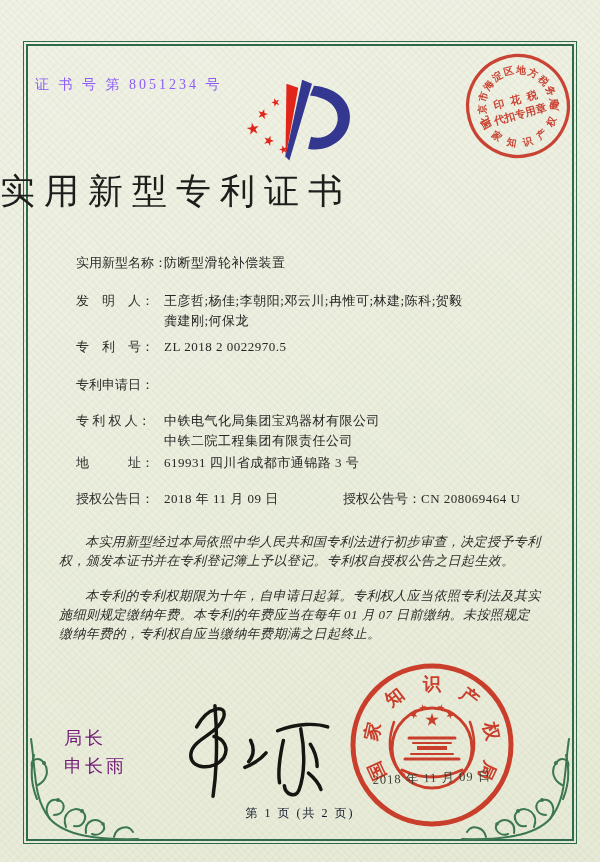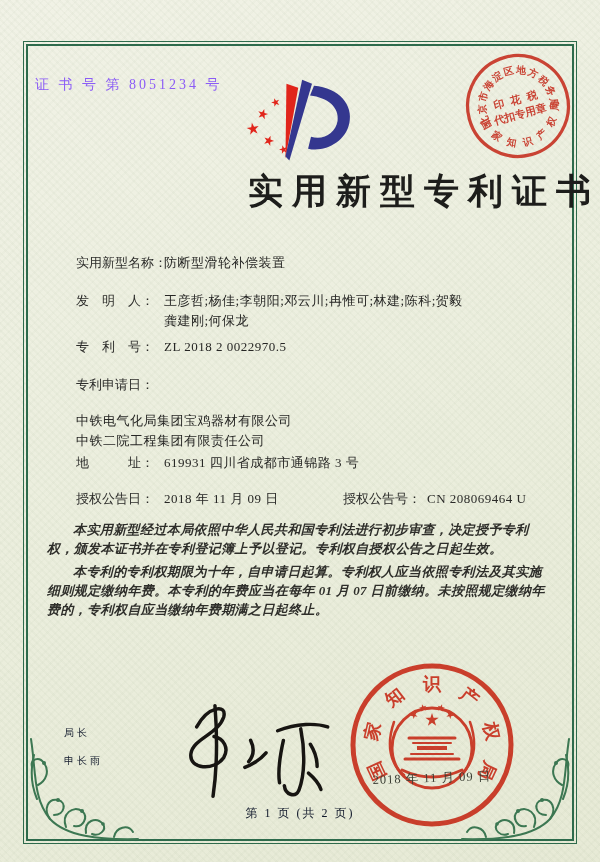--- a/index.html
+++ b/index.html
@@ -11,34 +11,34 @@
   }
   body::before{
     content:"";position:absolute;inset:0;pointer-events:none;
     background:repeating-linear-gradient(45deg,rgba(140,160,125,0.05) 0 2px,transparent 2px 5px),
                repeating-linear-gradient(-45deg,rgba(140,160,125,0.04) 0 2px,transparent 2px 6px);
   }
   .frame-outer{position:absolute;left:23px;top:41px;right:23px;bottom:18px;border:1px solid #2e6b4c;}
   .frame-inner{position:absolute;inset:2px;border:2px solid #2e6b4c;}
   .cert-no{position:absolute;left:35px;top:76px;font-size:14px;letter-spacing:3px;color:#8b5cf6;}
   .logo{position:absolute;left:232px;top:68px;width:160px;height:118px;}
-  .title{position:absolute;left:0;top:168px;width:100%;text-align:right;
-         font-size:35px;font-weight:700;letter-spacing:9px;color:#1d1d1b;}
+  .title{position:absolute;left:0;top:168px;width:100%;text-align:left;
+         font-size:35px;font-weight:400;letter-spacing:9px;color:#1d1d1b;}
   .fields{position:absolute;left:0;top:0;width:600px;font-size:13px;}
   .row{position:absolute;left:76px;display:flex;line-height:20px;}
   .row .lbl{display:inline-block;width:88px;white-space:pre;flex:0 0 88px;color:#2c2c2a;}
   .row .val{color:#262624;letter-spacing:0.5px;font-family:Liberation Serif, serif;}
   .row .val div{line-height:20px;}
   .grant-no{position:absolute;left:343px;display:flex;line-height:20px;}
   .grant-no .lbl{white-space:pre;}
-  .grant-no .val{margin-left:6px;letter-spacing:0.5px;}
+  .grant-no .val{letter-spacing:0.5px;}
   .paras{position:absolute;left:43px;top:516px;width:515px;font-size:13px;line-height:19px;
          font-style:italic;color:#2e2e2a;letter-spacing:0.4px;}
-  .paras p{margin:4px;text-indent:2em;font-weight:bold;}
-  .official{position:absolute;left:64px;font-size:10px;letter-spacing:3px;color:#0f172a;}
+  .paras p{margin:16px;text-indent:2em;}
+  .official{position:absolute;left:64px;font-size:18px;letter-spacing:3px;color:#701a75;}
   .sig{position:absolute;left:168px;top:698px;width:172px;height:106px;}
   .tax-seal{position:absolute;left:462px;top:50px;width:112px;height:112px;
             transform:rotate(-15deg);opacity:0.92;mix-blend-mode:multiply;}
   .big-seal{position:absolute;left:347px;top:660px;width:170px;height:170px;
             opacity:0.95;mix-blend-mode:multiply;}
   .seal-date{position:absolute;left:347px;top:770px;width:170px;text-align:center;
              font-size:12.5px;color:#3b3e34;letter-spacing:1px;transform:rotate(-2deg);}
   .footer{position:absolute;left:0;top:805px;width:100%;text-align:center;
           font-size:12px;letter-spacing:2px;color:#0f172a;}
   .flourish{position:absolute;width:116px;height:110px;top:733px;}
@@ -146,20 +146,21 @@
     </span>
   </div>
   <div class="row" style="top:337px">
     <span class="lbl">专　利　号：</span>
     <span class="val">ZL 2018 2 0022970.5</span>
   </div>
   <div class="row" style="top:375px">
     <span class="lbl">专利申请日：</span>
   </div>
   <div class="row" style="top:411px">
+    <span class="lbl">专 利 权 人：</span>
     <span class="val">
       <div>中铁电气化局集团宝鸡器材有限公司</div>
       <div>中铁二院工程集团有限责任公司</div>
     </span>
   </div>
   <div class="row" style="top:453px">
     <span class="lbl">地　　　址：</span>
     <span class="val">619931 四川省成都市通锦路 3 号</span>
   </div>
   <div class="row" style="top:489px">

